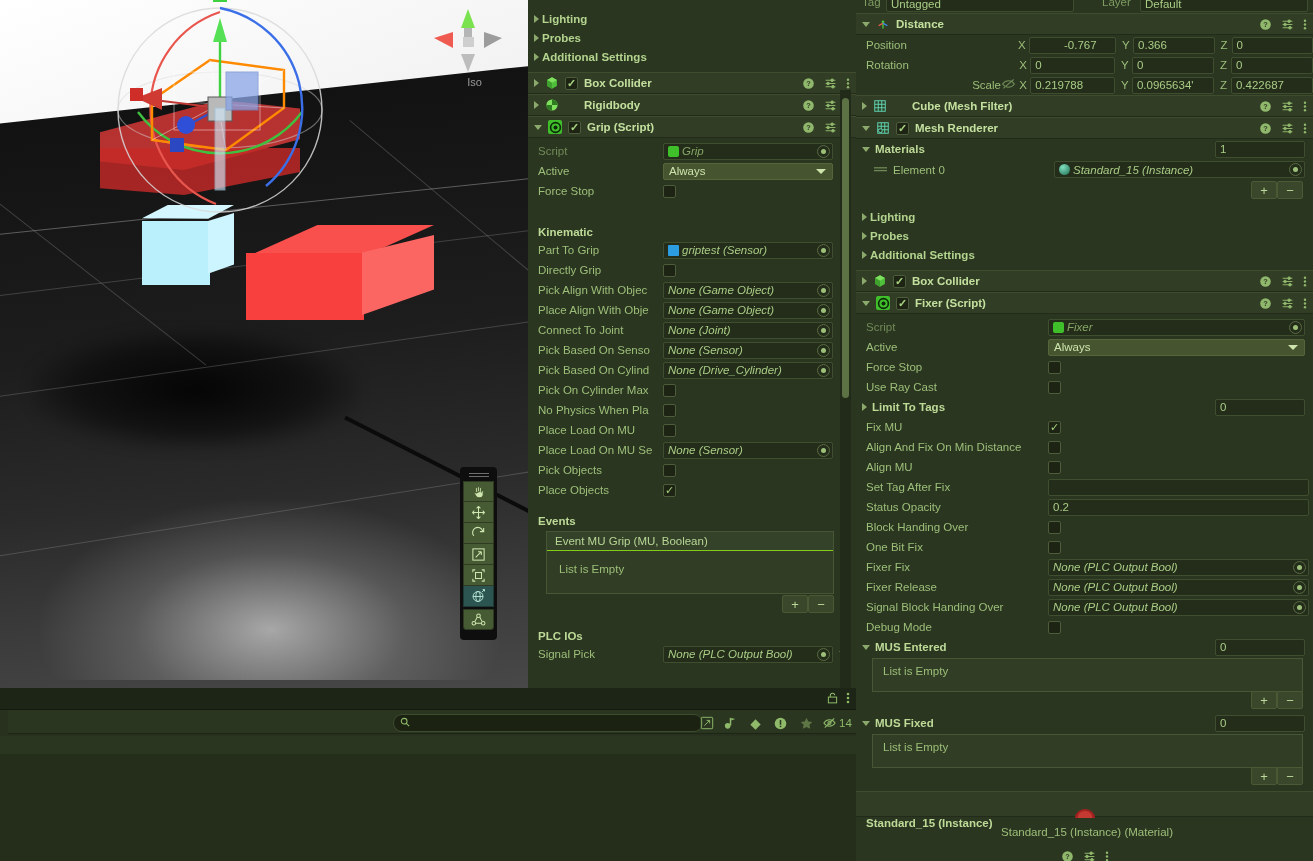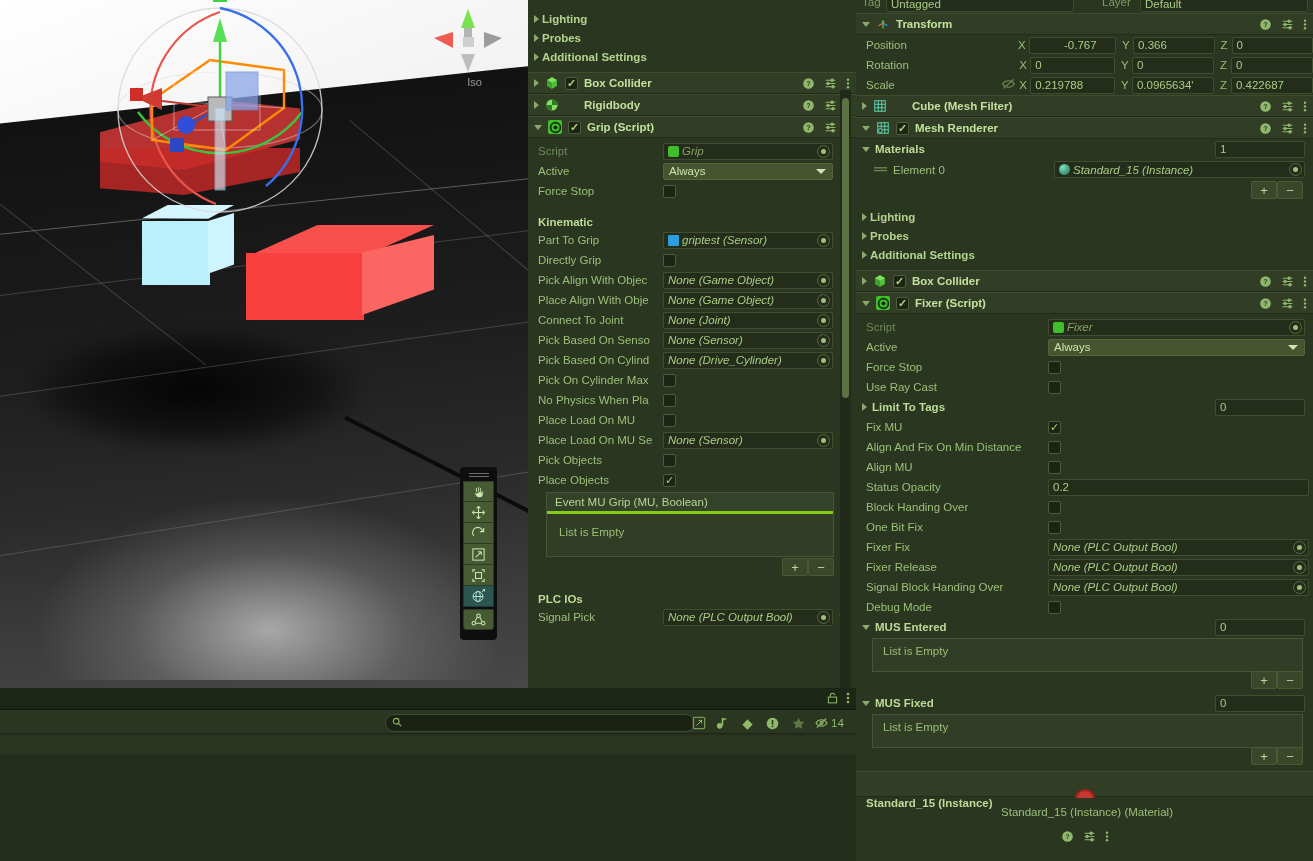--- a/index.html
+++ b/index.html
@@ -90,21 +90,21 @@
     display:flex; align-items:center; justify-content:center; color:#b6d697;
   }
   .tool.active { background:#2c5450; border-color:#1d3a37; }
   .tool + .tool { border-top:none; }
   .tool:first-of-type { border-radius:3px 3px 0 0; }
   .tool.last { border-radius:0 0 3px 3px; margin-top:2px; border-top:1px solid #2e3a22; }
 
   
   .proj { position:absolute; left:0; top:688px; width:856px; height:173px; background:#27311d; }
   .proj-tabrow { position:absolute; left:0; top:0; width:856px; height:22px; background:#1d2616; border-bottom:1px solid #141a0f;}
-  .proj-toolrow { position:absolute; left:0; top:22px; width:856px; height:24px; background:#2b3621; border-bottom:1px solid #1c2415;}
+  .proj-toolrow { position:absolute; left:8px; top:22px; width:856px; height:24px; background:#2b3621; border-bottom:1px solid #1c2415;}
   .proj-body { position:absolute; left:0; top:48px; width:856px; height:125px; background:#2b3621; }
   .proj-inner { position:absolute; left:0; top:18px; width:856px; height:107px; background:#242e1b; }
   .search-box {
     position:absolute; left:385px; top:4px; width:310px; height:18px;
     background:#1b2212; border:1px solid #3e4c2e; border-radius:9px;
     display:flex; align-items:center; padding:0 6px; gap:4px;
   }
   .search-box input {
     background:transparent; border:none; outline:none; color:#9fc47a;
     font-family:"Liberation Sans",sans-serif; font-size:11px; width:100%;
@@ -162,21 +162,21 @@
     height:17px;background:#46552f;border:1px solid #55663a;border-radius:2px;
     display:flex;align-items:center;padding:0 5px;color:#cde5ad;position:relative;
   }
   .dropdown .cv { width:0;height:0;border-left:5px solid transparent;border-right:5px solid transparent;
      border-top:5px solid #cde5ad; position:absolute; right:6px; }
   .minibtn {
     background:#3a472a;border:1px solid #4a5a35;border-radius:2px;height:18px;width:26px;
     display:flex;align-items:center;justify-content:center;color:#bcd89a;font-size:13px;
   }
   .listbox { background:#313d24; border:1px solid #475635; }
-  .listhdr { background:#35422a; padding:3px 8px; color:#b7d695; border-bottom:3px solid #84cc16;}
+  .listhdr { background:#35422a; padding:3px 8px; color:#b7d695; border-bottom:1px solid #84cc16;}
   .listempty { padding:12px 12px 18px 12px; color:#9cbf79; }
 
   .sqico { width:14px;height:14px;border-radius:2px;display:inline-flex;align-items:center;justify-content:center;flex:0 0 auto;}
 
   .scroll-v {
     position:absolute; width:7px; border-radius:4px; background:#5d7244;
   }
   .scroll-track { position:absolute; width:11px; background:#222b19; }
 
   .eye { color:#6f8a56; }
@@ -506,21 +506,21 @@
         <span>Always</span>
         <span class="cv"></span>
       </div>
     </div>
 
     <div class="row">
       <span class="lbl" style="width:125px;">Force Stop</span>
       <span class="cbox"></span>
     </div>
 
-    <div class="sec-title" style="margin-top:8px;">Kinematic</div>
+    <div class="sec-title" style="margin-top:18px;">Kinematic</div>
 
     <div class="row">
       <span class="lbl" style="width:125px;">Part To Grip</span>
       <div class="objfield" style="width:170px;">
         <span class="sqico" style="width:11px;height:11px;background:#2b9de0;border-radius:1px;"></span>
         <span class="txt">griptest (Sensor)</span>
         <span class="picker"></span>
       </div>
     </div>
     <div class="row">
@@ -584,20 +584,21 @@
 
     <div class="row">
       <span class="lbl" style="width:125px;">Pick Objects</span>
       <span class="cbox"></span>
     </div>
     <div class="row">
       <span class="lbl" style="width:125px;">Place Objects</span>
       <span class="cbox on"></span>
     </div>
 
+    <div class="sec-title" style="margin-top:8px;">Events</div>
     <div class="listbox" style="margin:2px 22px 0 18px;">
       <div class="listhdr">Event MU Grip (MU, Boolean)</div>
       <div class="listempty">List is Empty</div>
     </div>
     <div style="display:flex;justify-content:flex-end;padding-right:22px;margin-top:1px;">
       <div class="minibtn">+</div>
       <div class="minibtn">−</div>
     </div>
 
     <div class="sec-title" style="margin-top:10px;">PLC IOs</div>
@@ -634,21 +635,21 @@
     <div class="comp-header">
       <span class="arrow down"></span>
       <span class="sqico">
         <svg width="14" height="14" viewBox="0 0 16 16" stroke-width="1.6" fill="none">
           <path d="M8 13V7" stroke="#4fc03a"></path>
             <path d="M8 7L3 10" stroke="#e85b4d"></path>
             <path d="M8 7l5 3" stroke="#3b8fe8"></path>
           <circle cx="8" cy="5.5" r="1.6" fill="#4fc03a"></circle>
         </svg>
       </span>
-      <span>Transform</span>
+      <span>Distance</span>
       <span class="sp"></span>
       <span class="hdr-icons">
         <svg width="13" height="13" viewBox="0 0 16 16">
             <circle cx="8" cy="8" r="6.5" fill="#90b86c"></circle>
             <text x="8" y="11.6" font-size="9" text-anchor="middle" fill="#313d24" font-family="Liberation Sans">?</text>
           </svg>
         <svg width="13" height="13" viewBox="0 0 16 16" stroke="#90b86c" stroke-width="1.2" fill="none">
             <path d="M2 4h12M2 8h12M2 12h12"></path>
             <circle cx="10" cy="4" r="1.6" fill="#90b86c"></circle>
             <circle cx="5" cy="8" r="1.6" fill="#90b86c"></circle>
@@ -688,21 +689,21 @@
       <div class="field" style="width:89px;">
           <span>0</span>
         </div>
       <span class="axis-lab" style="margin-left:6px;">Z</span>
       <div class="field" style="width:89px;">
           <span>0</span>
         </div>
     </div>
 
     <div class="row">
-      <span class="lbl" style="width:148px;">Scale</span>
+      <span class="lbl" style="width:148px;text-align:right;">Scale</span>
       <span class="eye" style="width:20px;">
         <svg width="15" height="12" viewBox="0 0 16 13" fill="none" stroke="#6f8a56" stroke-width="1.2">
           <path d="M1.6 6.5S4 3 8 3s6.4 3.5 6.4 3.5-2.4 3.5-6.4 3.5S1.6 6.5 1.6 6.5z"></path>
             <path d="M2.4 11.2L13.6 1.6"></path>
         </svg>
       </span>
       <span class="axis-lab">X</span>
       <div class="field" style="width:92px;">
           <span>0.219788</span>
         </div>
@@ -915,20 +916,26 @@
     </div>
     <div class="row">
       <span class="lbl" style="width:182px;">Align And Fix On Min Distance</span>
       <span class="cbox"></span>
     </div>
     <div class="row">
       <span class="lbl" style="width:182px;">Align MU</span>
       <span class="cbox"></span>
     </div>
     <div class="row">
+      <span class="lbl" style="width:182px;">Set Tag After Fix</span>
+      <div class="field" style="flex:1;margin-right:4px;">
+        <span></span>
+      </div>
+    </div>
+    <div class="row">
       <span class="lbl" style="width:182px;">Status Opacity</span>
       <div class="field" style="flex:1;margin-right:4px;">
         <span>0.2</span>
       </div>
     </div>
     <div class="row">
       <span class="lbl" style="width:182px;">Block Handing Over</span>
       <span class="cbox"></span>
     </div>
     <div class="row">

